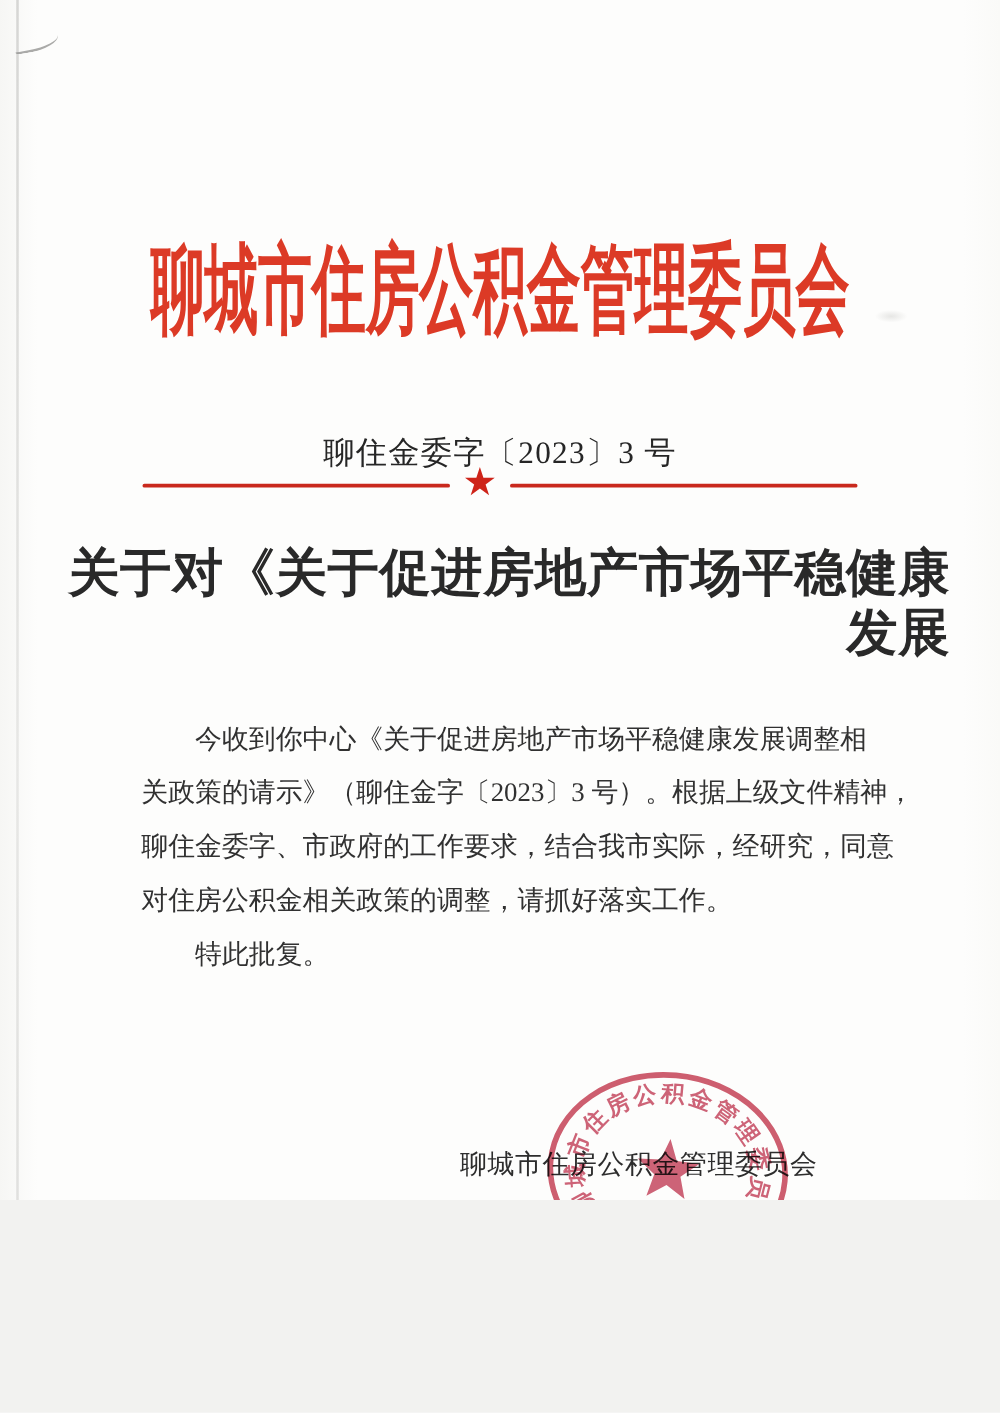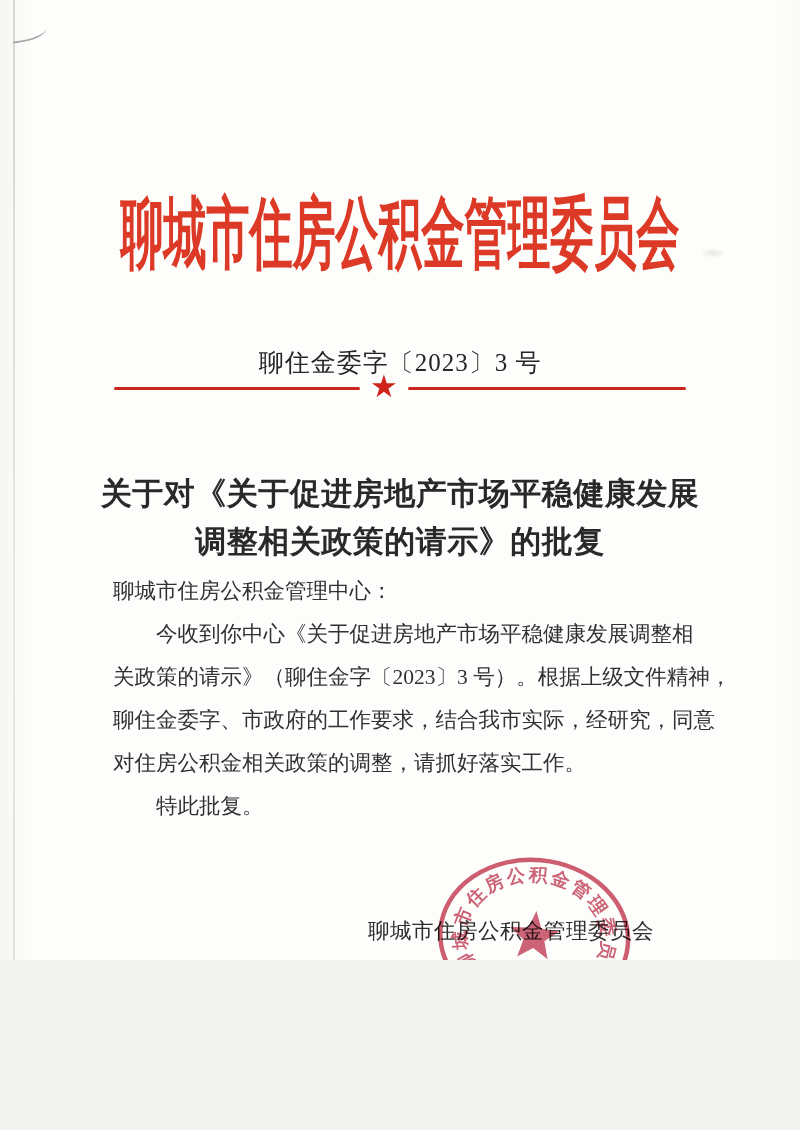--- a/index.html
+++ b/index.html
@@ -67,23 +67,23 @@
   .divider .seg.left{width:246px;}
   .divider .seg.right{flex:1;}
   .divider .star{
     font-size:31px;line-height:1;color:#ce2419;
     margin:0 10px;transform:translateY(-2px);
     font-family:"DejaVu Sans",sans-serif;
   }
   
   .doc-title{
     position:absolute;left:40px;right:40px;top:434px;
-    text-align:center;font-weight:bold;
-    font-size:31px;line-height:48px;
-    color:#292929;letter-spacing:.5px;margin-top:36px;
+    text-align:right;font-weight:bold;
+    font-size:41px;line-height:48px;
+    color:#292929;letter-spacing:.5px;
   }
   
   .body-block{
     position:absolute;left:113px;top:570px;width:580px;
     font-size:21.5px;line-height:43px;color:#313131;
   }
   .body-block .pl{
     text-align:justify;
     text-align-last:justify;
     text-justify:inter-character;
@@ -141,25 +141,23 @@
   <div class="doc-number">聊住金委字〔2023〕3 号</div>
 
   <div class="divider">
     <div class="seg left"></div>
     <span class="star">★</span>
     <div class="seg right"></div>
   </div>
 
   <div class="doc-title">
     <div>关于对《关于促进房地产市场平稳健康发展</div>
-    <div>调整相关政策的请示》的批复</div>
   </div>
 
   <div class="body-block">
-    <div class="salutation">聊城市住房公积金管理中心：</div>
     <div class="pl first">今收到你中心《关于促进房地产市场平稳健康发展调整相</div>
     <div class="pl">关政策的请示》（聊住金字〔2023〕3 号）。根据上级文件精神，</div>
     <div class="pl">聊住金委字、市政府的工作要求，结合我市实际，经研究，同意</div>
     <div class="pl last">对住房公积金相关政策的调整，请抓好落实工作。</div>
     <div class="closing">特此批复。</div>
   </div>
 
   <div class="signature">聊城市住房公积金管理委员会</div>
   <div class="sig-date">2023 年 2 月 2 日</div>
 

